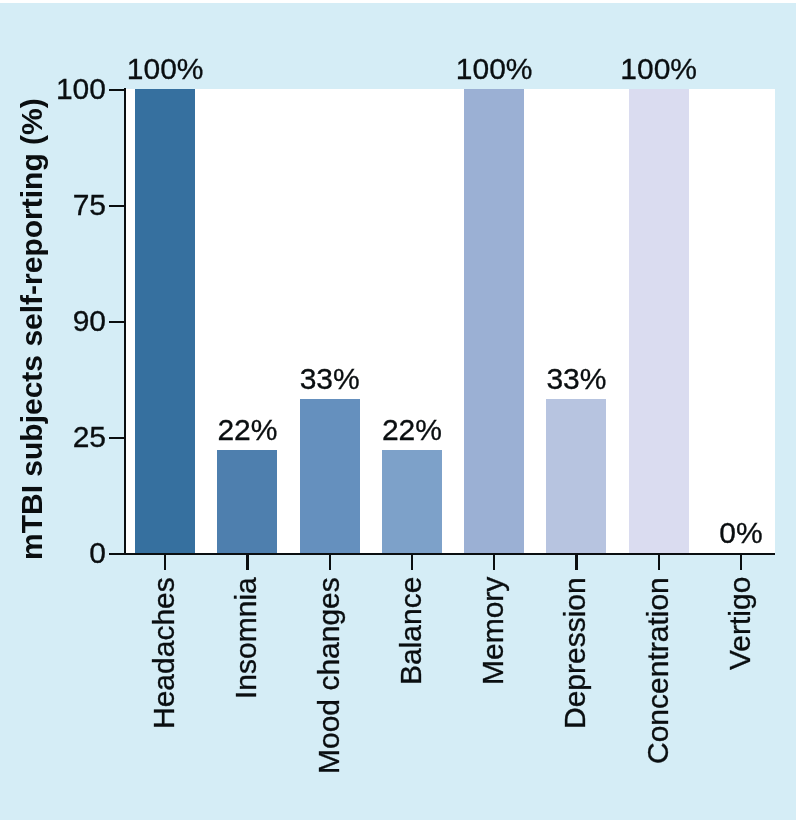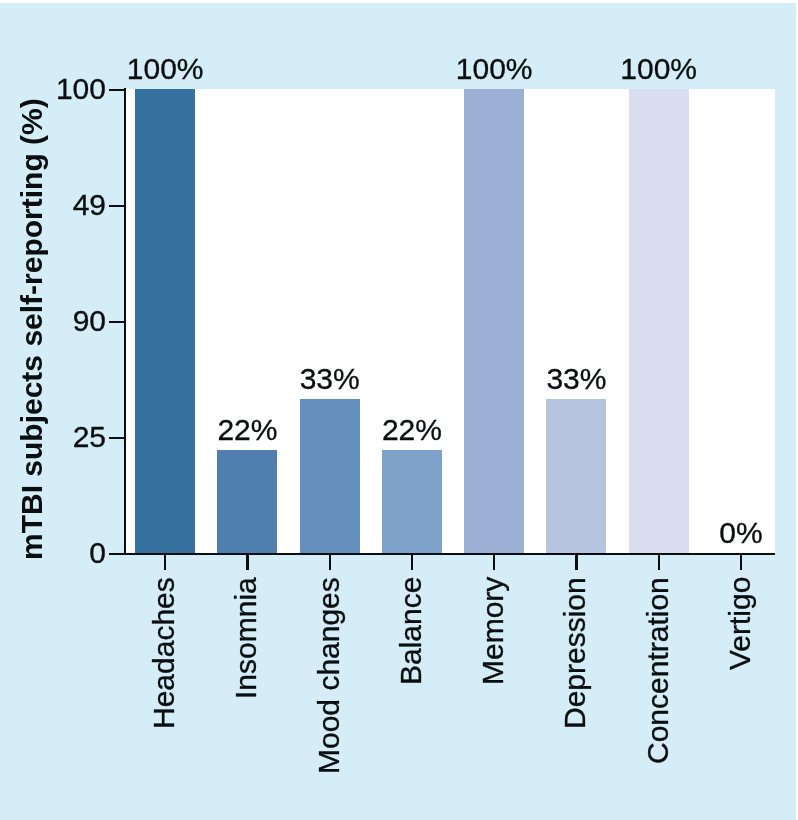--- a/index.html
+++ b/index.html
@@ -91,21 +91,21 @@
   <div class="axis-h" style="background: rgb(10, 14, 16);"></div>
 
   <div class="ytick" id="yt0" style="background: rgb(10, 14, 16); top: 552.8px;"></div>
   <div class="ytick" id="yt1" style="background: rgb(10, 14, 16); top: 436.85px;"></div>
   <div class="ytick" id="yt2" style="background: rgb(10, 14, 16); top: 320.9px;"></div>
   <div class="ytick" id="yt3" style="background: rgb(10, 14, 16); top: 204.95px;"></div>
   <div class="ytick" id="yt4" style="background: rgb(10, 14, 16); top: 89px;"></div>
   <div class="ylab" id="yl0" style="color: rgb(10, 14, 16); -webkit-text-stroke: 0.32px rgb(10, 14, 16); top: 537.643px;">0</div>
   <div class="ylab" id="yl1" style="color: rgb(10, 14, 16); -webkit-text-stroke: 0.32px rgb(10, 14, 16); top: 421.693px; margin-left: 28px;">25</div>
   <div class="ylab" id="yl2" style="color: rgb(10, 14, 16); -webkit-text-stroke: 0.32px rgb(10, 14, 16); top: 305.743px;">90</div>
-  <div class="ylab" id="yl3" style="color: rgb(10, 14, 16); -webkit-text-stroke: 0.32px rgb(10, 14, 16); top: 189.793px;">49</div>
+  <div class="ylab" id="yl3" style="color: rgb(10, 14, 16); -webkit-text-stroke: 0.32px rgb(10, 14, 16); top: 189.793px;">75</div>
   <div class="ylab" id="yl4" style="color: rgb(10, 14, 16); -webkit-text-stroke: 0.32px rgb(10, 14, 16); top: 73.843px;">100</div>
 
   <div class="xtick" id="xt0" style="background: rgb(10, 14, 16); left: 164.1px;"></div>
   <div class="xtick" id="xt1" style="background: rgb(10, 14, 16); left: 246.35px;"></div>
   <div class="xtick" id="xt2" style="background: rgb(10, 14, 16); left: 328.6px;"></div>
   <div class="xtick" id="xt3" style="background: rgb(10, 14, 16); left: 410.85px;"></div>
   <div class="xtick" id="xt4" style="background: rgb(10, 14, 16); left: 493.1px;"></div>
   <div class="xtick" id="xt5" style="background: rgb(10, 14, 16); left: 575.35px;"></div>
   <div class="xtick" id="xt6" style="background: rgb(10, 14, 16); left: 657.6px;"></div>
   <div class="xtick" id="xt7" style="background: rgb(10, 14, 16); left: 739.85px;"></div>

